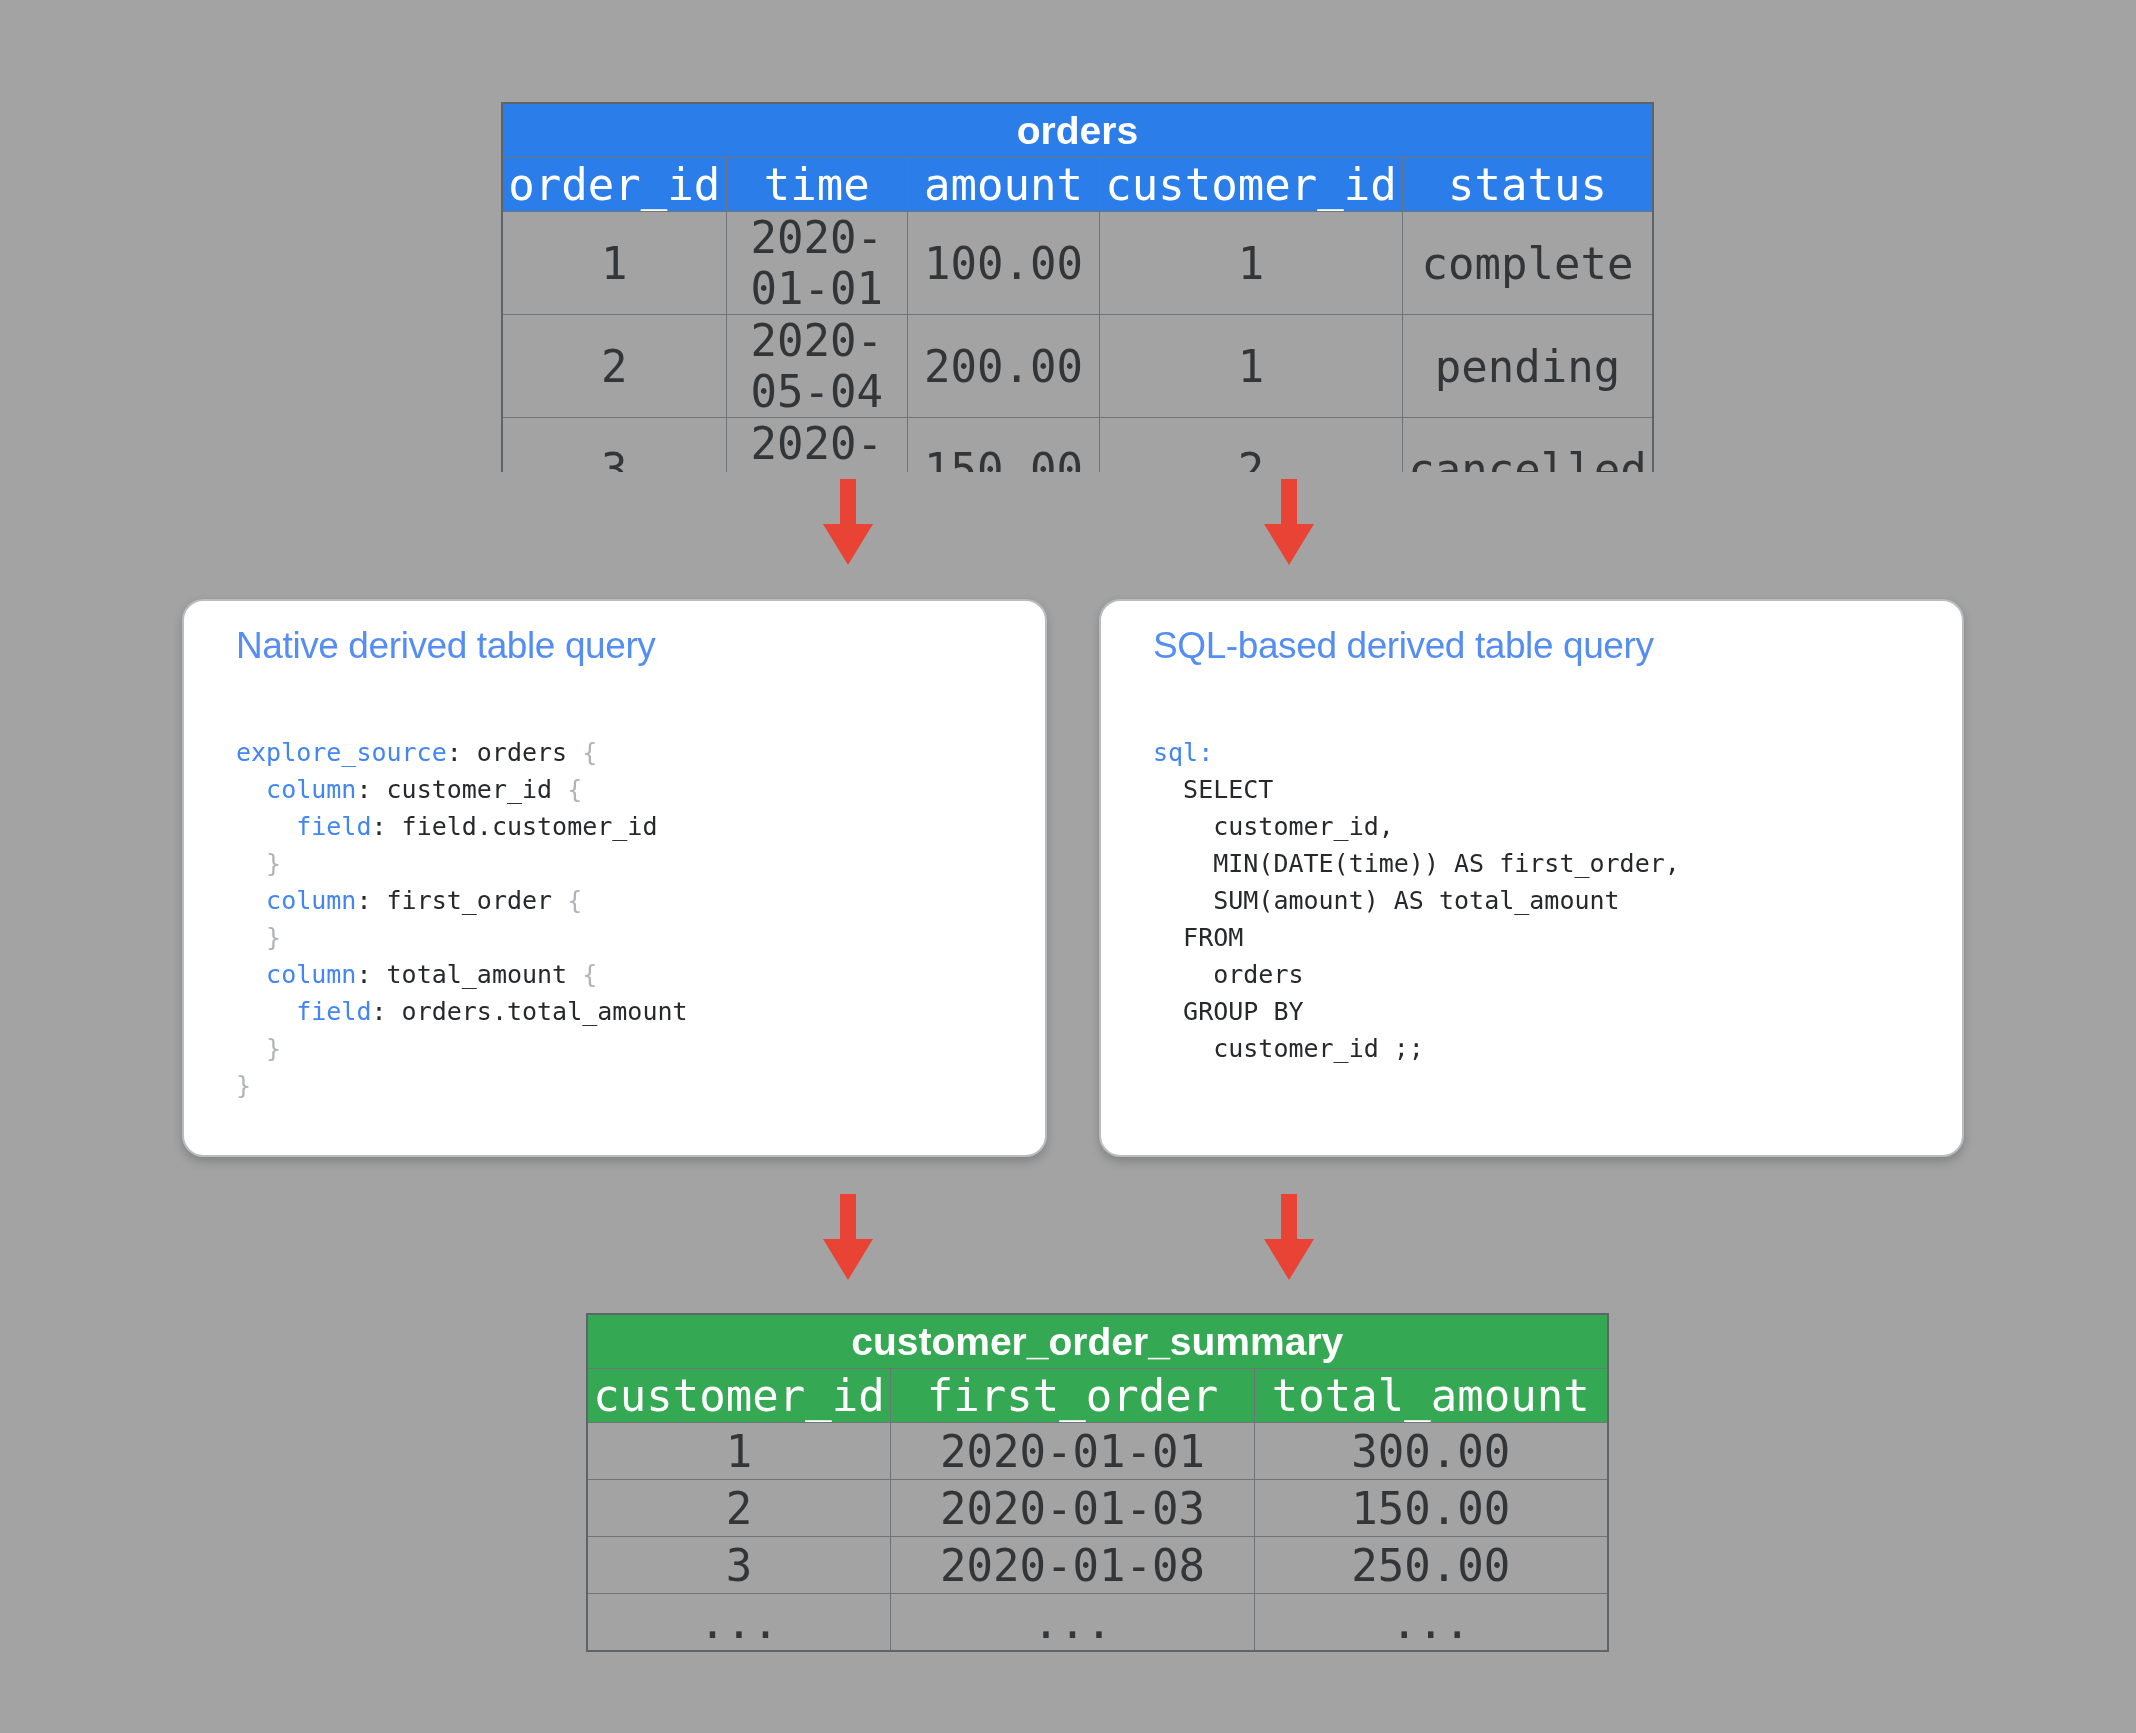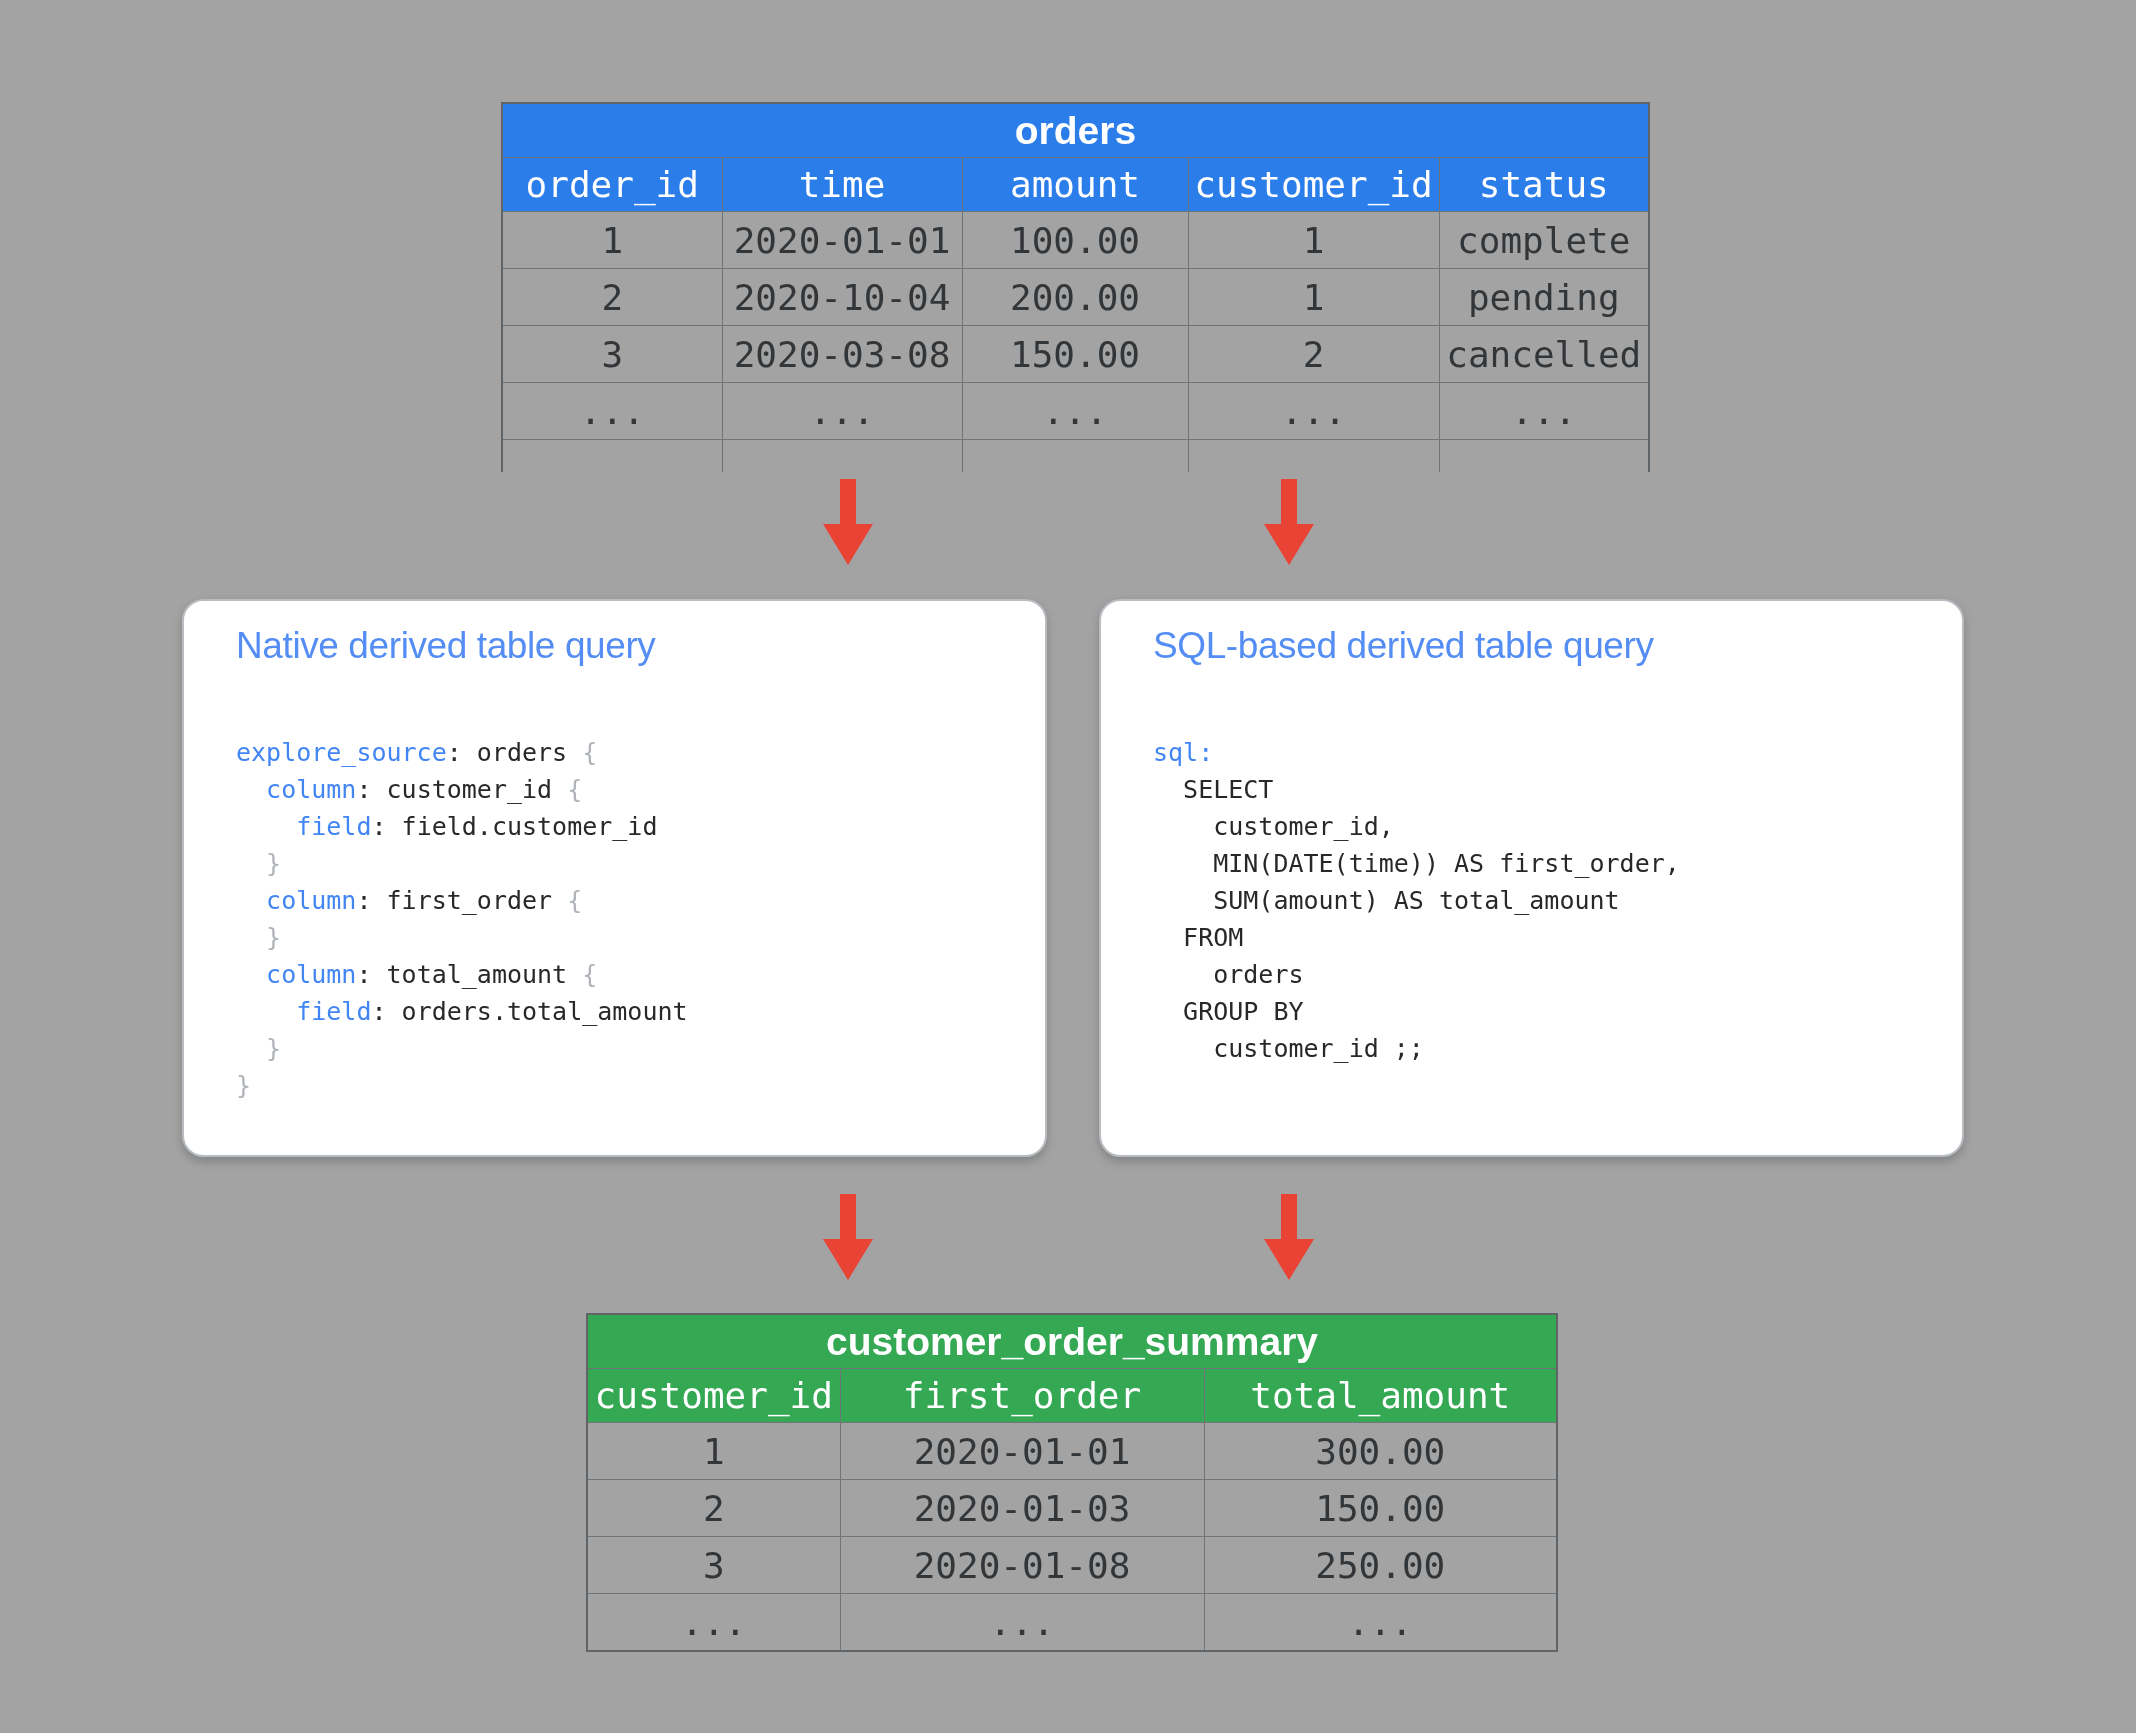--- a/index.html
+++ b/index.html
@@ -28,21 +28,21 @@
   .data-table{
     border-collapse:collapse;
     table-layout:fixed;
     border:2.7px solid var(--table-line-dark);
   }
   .data-table td{
     border:1.8px solid var(--table-line);
     text-align:center;
     vertical-align:middle;
     font-family:"DejaVu Sans Mono", monospace;
-    font-size:36px;
+    font-size:44px;
     color:var(--cell-text);
     height:56px;
     padding:0 5.3px;
     overflow:hidden;
   }
   .tbl-title{
     font-family:"Liberation Sans", sans-serif !important;
     font-weight:bold;
     font-size:39px !important;
     color:#ffffff !important;
@@ -132,21 +132,21 @@
         </tr>
         <tr>
           <td>1</td>
           <td>2020-01-01</td>
           <td>100.00</td>
           <td>1</td>
           <td>complete</td>
         </tr>
         <tr>
           <td>2</td>
-          <td>2020-10-04</td>
+          <td>2020-05-04</td>
           <td>200.00</td>
           <td>1</td>
           <td>pending</td>
         </tr>
         <tr>
           <td>3</td>
           <td>2020-03-08</td>
           <td>150.00</td>
           <td>2</td>
           <td>cancelled</td>

